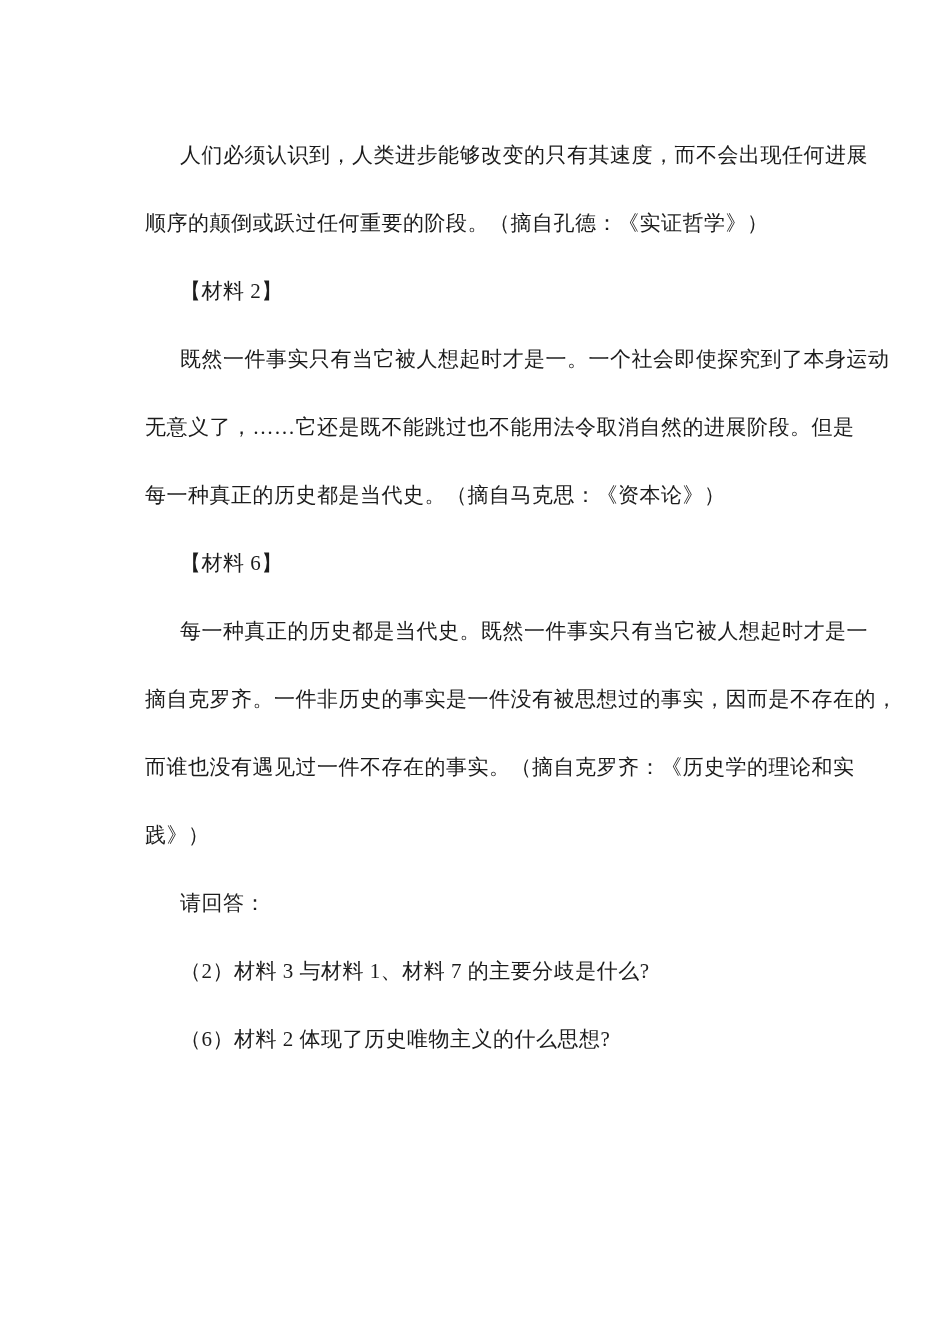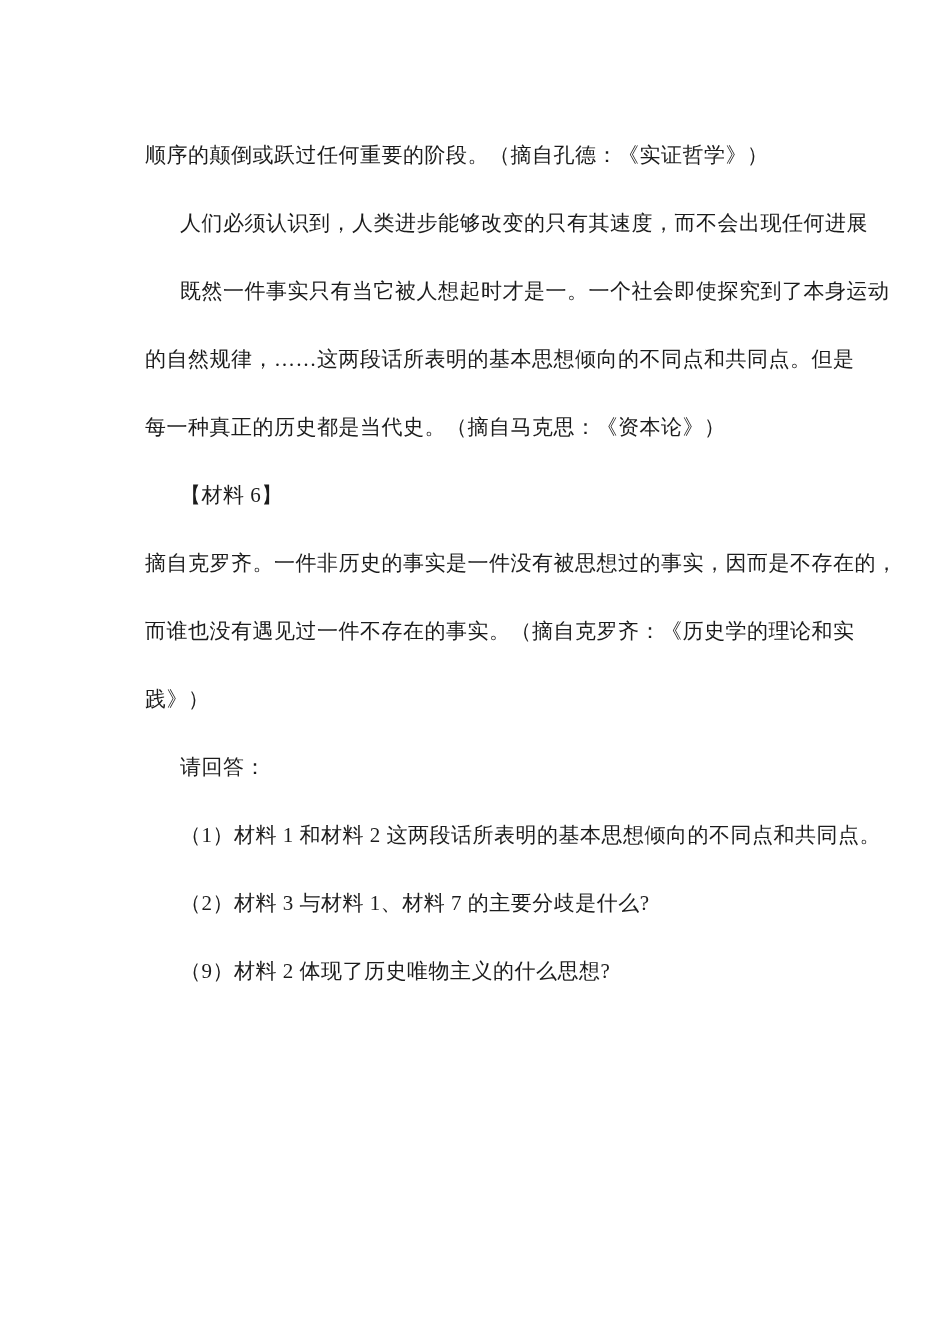--- a/index.html
+++ b/index.html
@@ -31,27 +31,28 @@
   }
   .line.indent {
     padding-left: 35px;
   }
 </style>
 </head>
 <body>
 
 <div class="page">
   <div class="content">
+      <div class="line indent">人们必须认识到，人类进步能够改变的只有其速度，而不会出现任何进展</div>
       <div class="line">顺序的颠倒或跃过任何重要的阶段。（摘自孔德：《实证哲学》）</div>
-      <div class="line indent">人们必须认识到，人类进步能够改变的只有其速度，而不会出现任何进展</div>
+      <div class="line indent">【材料 2】</div>
       <div class="line indent">既然一件事实只有当它被人想起时才是一。一个社会即使探究到了本身运动</div>
-      <div class="line">的自然规律，……这两段话所表明的基本思想倾向的不同点和共同点。但是</div>
+      <div class="line">无意义了，……它还是既不能跳过也不能用法令取消自然的进展阶段。但是</div>
       <div class="line">每一种真正的历史都是当代史。（摘自马克思：《资本论》）</div>
       <div class="line indent">【材料 6】</div>
+      <div class="line indent">每一种真正的历史都是当代史。既然一件事实只有当它被人想起时才是一</div>
       <div class="line">摘自克罗齐。一件非历史的事实是一件没有被思想过的事实，因而是不存在的，</div>
       <div class="line">而谁也没有遇见过一件不存在的事实。（摘自克罗齐：《历史学的理论和实</div>
       <div class="line">践》）</div>
       <div class="line indent">请回答：</div>
-      <div class="line indent">（1）材料 1 和材料 2 这两段话所表明的基本思想倾向的不同点和共同点。</div>
       <div class="line indent">（2）材料 3 与材料 1、材料 7 的主要分歧是什么?</div>
-      <div class="line indent">（9）材料 2 体现了历史唯物主义的什么思想?</div>
+      <div class="line indent">（6）材料 2 体现了历史唯物主义的什么思想?</div>
     </div>
 </div>
 
 </body></html>

